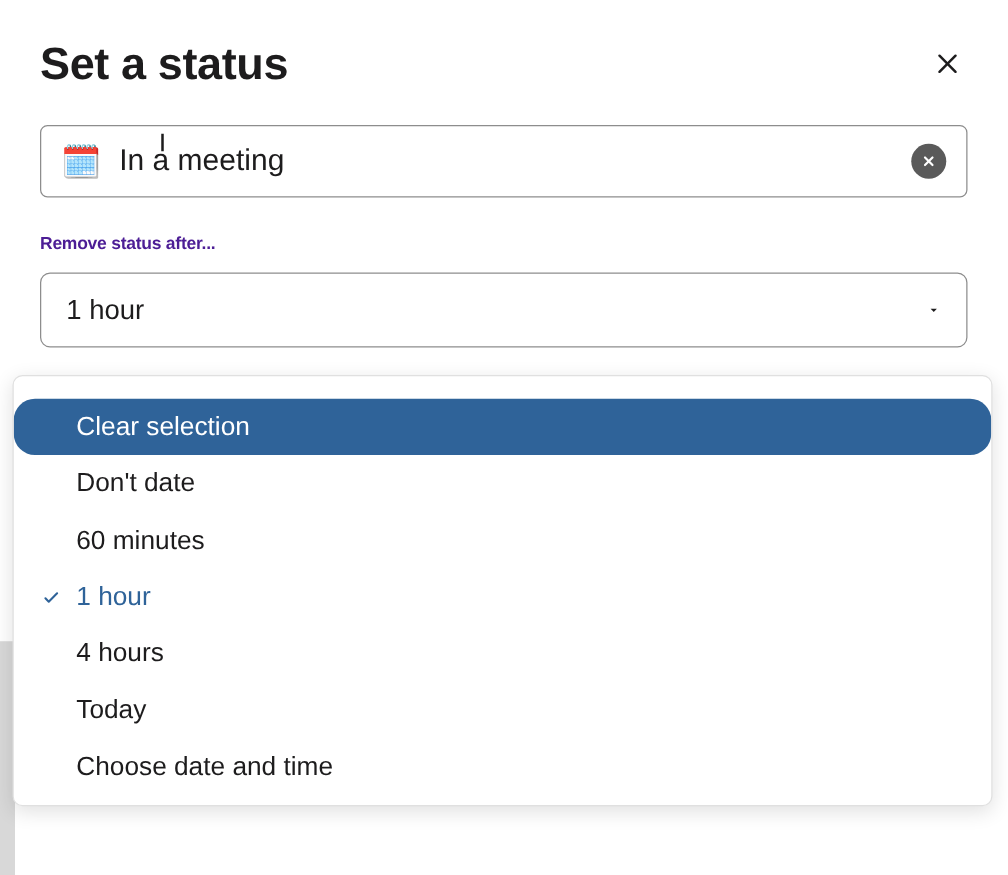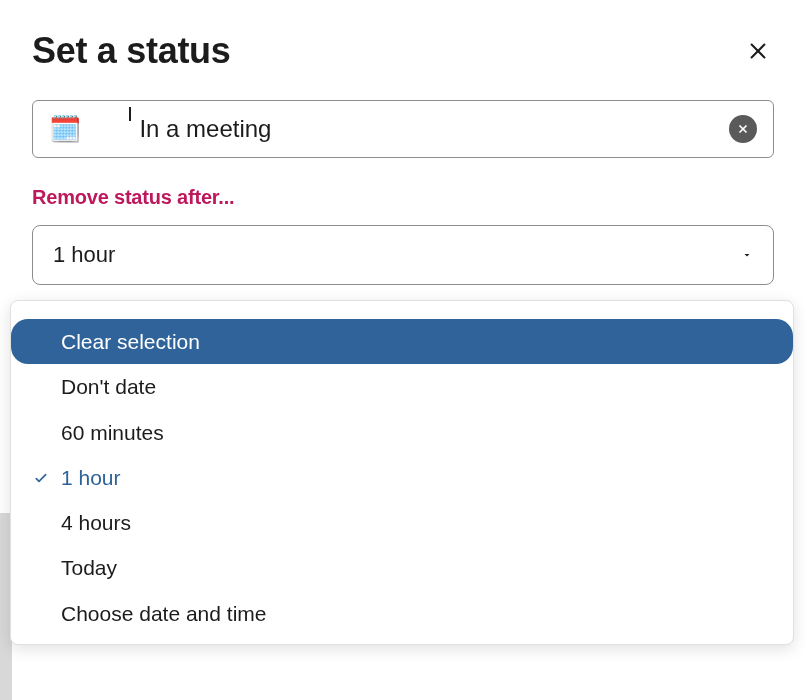--- a/index.html
+++ b/index.html
@@ -57,21 +57,20 @@
       margin-right: 14px;
       line-height: 1;
     }
     .status-text {
       flex: 1;
       font-size: 24px;
       color: #1d1c1d;
       border: none;
       outline: none;
       background: transparent;
-      margin-left: 44px;
     }
     .cursor-indicator {
       position: absolute;
       left: 96px;
       top: 6px;
       width: 2px;
       height: 14px;
       background: #1d1c1d;
     }
     .clear-input-btn {
@@ -83,23 +82,23 @@
       align-items: center;
       justify-content: center;
       cursor: pointer;
       color: white;
     }
     .clear-input-btn svg {
       width: 12px;
       height: 12px;
     }
     .section-label {
-      font-size: 20px;
+      font-size: 14px;
       font-weight: 800;
-      color: #be185d;
+      color: #4c1d95;
       margin-bottom: 16px;
       letter-spacing: -0.2px;
     }
     .duration-select {
       border: 1px solid #8d8d8d;
       border-radius: 8px;
       padding: 16px 20px;
       display: flex;
       justify-content: space-between;
       align-items: center;

